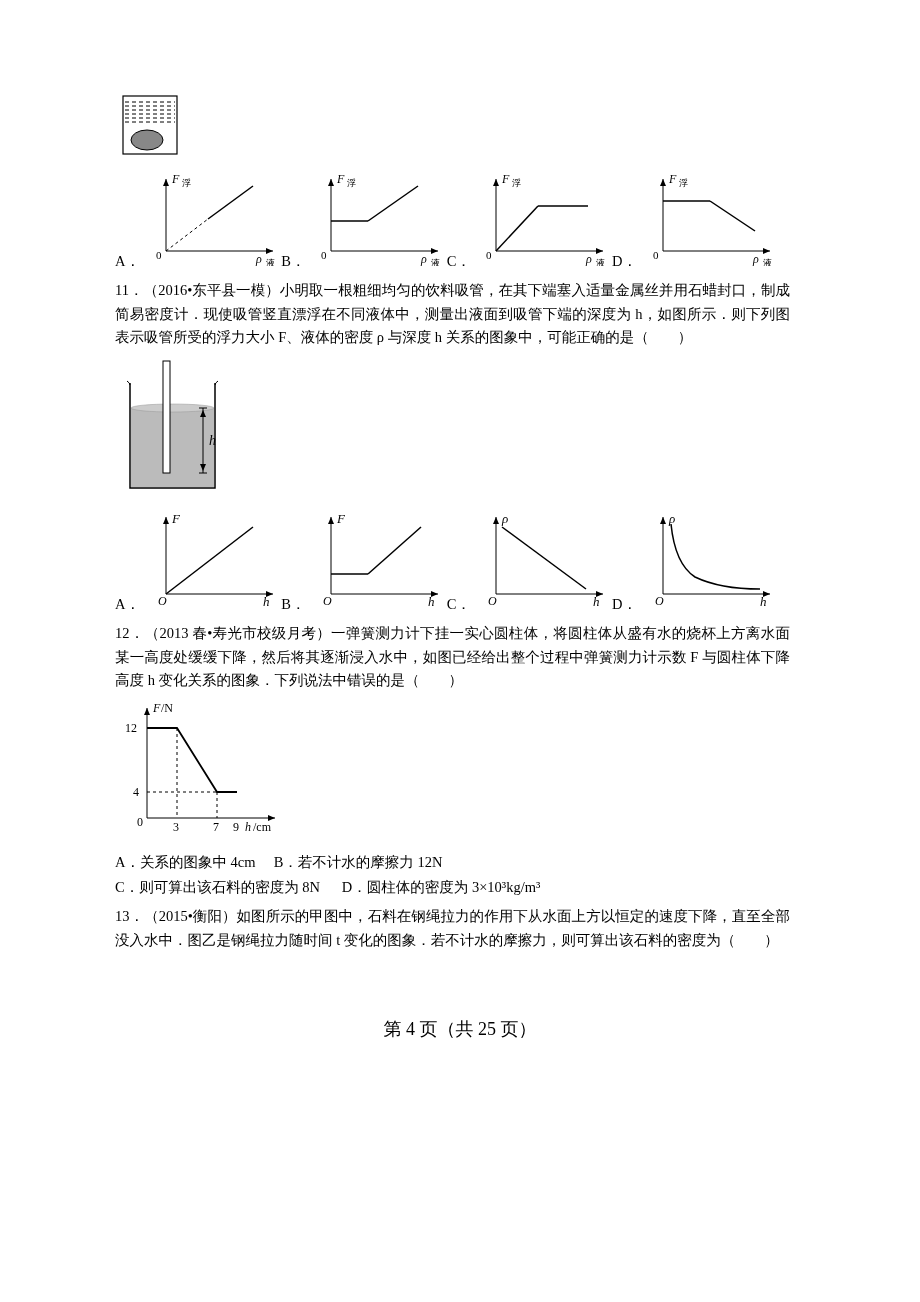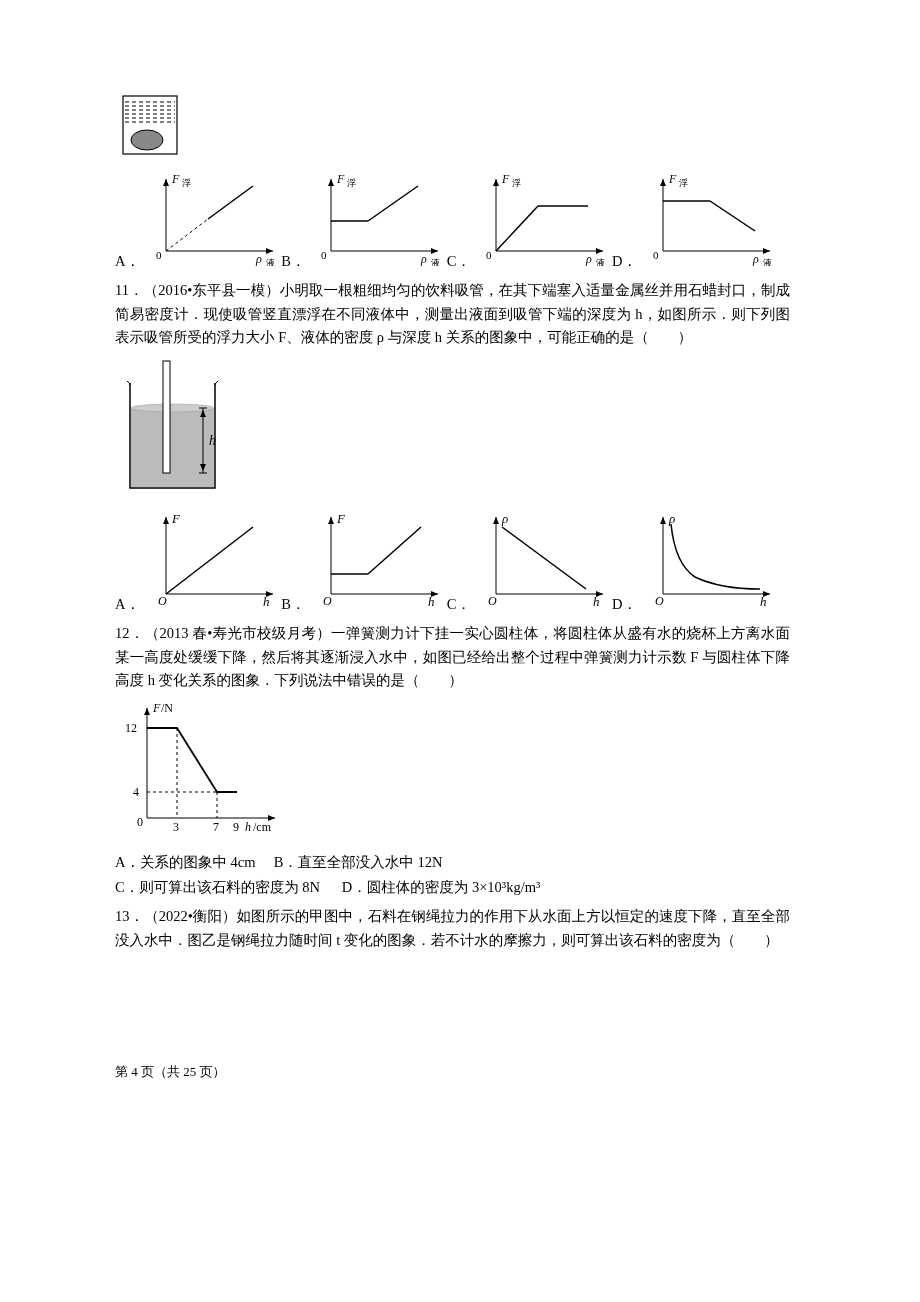--- a/index.html
+++ b/index.html
@@ -27,22 +27,23 @@
     margin-right: 4px;
   }
   .q-text {
     text-align: justify;
     margin: 6px 15px 4px 0;
   }
   .opt-line {
     margin: 2px 0;
   }
   .footer {
-    font-size: 13px;
-    margin-top: 110px;
+    text-align: center;
+    font-size: 18px;
+    margin-top: 63px;
   }
   .q12-graph {
     margin: 6px 0;
   }
 </style>
 </head>
 <body>
 
 <div>
   <svg width="70" height="70" viewBox="0 0 70 70">
@@ -229,23 +230,23 @@
     <line x1="32" y1="94" x2="102" y2="94" stroke="#000" stroke-dasharray="3 3"></line>
     <line x1="62" y1="30" x2="62" y2="120" stroke="#000" stroke-dasharray="3 3"></line>
     <line x1="102" y1="94" x2="102" y2="120" stroke="#000" stroke-dasharray="3 3"></line>
 
     <polyline points="32,30 62,30 102,94 122,94" fill="none" stroke="#000" stroke-width="1.8"></polyline>
   </svg>
 </div>
 <div class="opt-line">
   <span>A．关系的图象中 4cm</span>
   &nbsp;&nbsp;&nbsp;
-  <span>B．直至全部没入水中 12N</span>
+  <span>B．若不计水的摩擦力 12N</span>
 </div>
 <div class="opt-line">
   <span>C．则可算出该石料的密度为 8N</span>
   &nbsp;&nbsp;&nbsp;&nbsp;
   <span>D．圆柱体的密度为 3×10³kg/m³</span>
 </div>
 
-<div class="q-text">13．（2022•衡阳）如图所示的甲图中，石料在钢绳拉力的作用下从水面上方以恒定的速度下降，直至全部没入水中．图乙是钢绳拉力随时间 t 变化的图象．若不计水的摩擦力，则可算出该石料的密度为（　　）</div>
+<div class="q-text">13．（2015•衡阳）如图所示的甲图中，石料在钢绳拉力的作用下从水面上方以恒定的速度下降，直至全部没入水中．图乙是钢绳拉力随时间 t 变化的图象．若不计水的摩擦力，则可算出该石料的密度为（　　）</div>
 
 <div class="footer">第 4 页（共 25 页）</div>
 
 </body></html>

